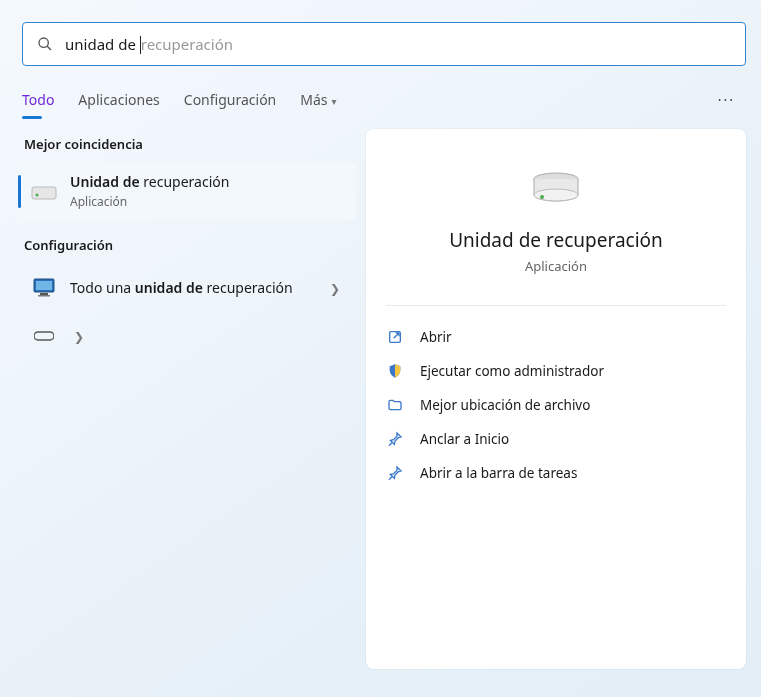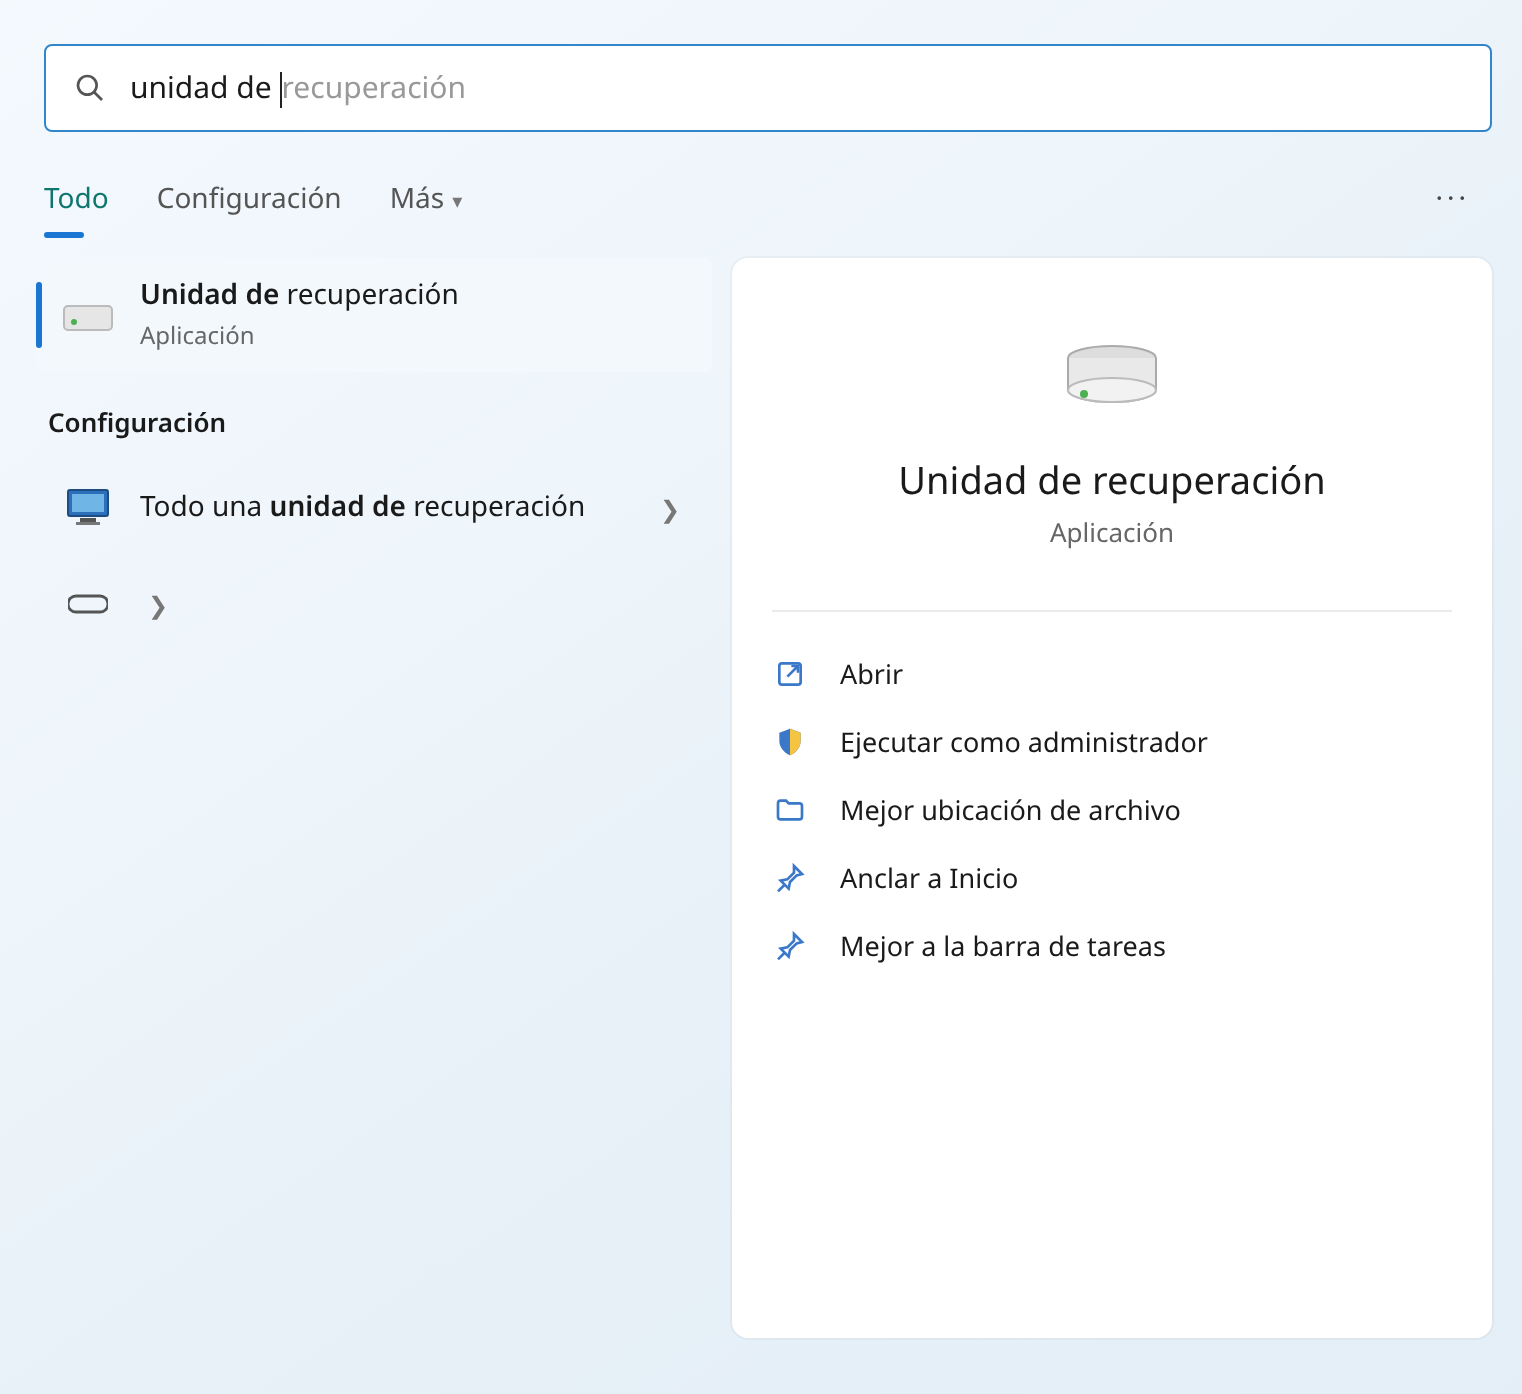--- a/index.html
+++ b/index.html
@@ -31,21 +31,21 @@
     padding: 18px 22px 0 22px;
   }
   .tab {
     padding: 6px 0;
     margin-right: 24px;
     font-size: 14px;
     color: #555;
     cursor: pointer;
     position: relative;
   }
-  .tab.active { color: #0f766e; font-weight: 400; }
+  .tab.active { color: #6d28d9; font-weight: 400; }
   .tab.active::after {
     content: "";
     position: absolute;
     bottom: -4px;
     left: 0;
     width: 20px;
     height: 3px;
     background: #1976d2;
     border-radius: 2px;
   }
@@ -145,29 +145,31 @@
         <line x1="21" y1="21" x2="15" y2="15"></line>
     </svg>
   </span>
   <span class="search-text">
     <span>unidad de </span><span class="cursor"></span><span class="search-completion">recuperación</span>
   </span>
 </div>
 
 <div class="tabs-row">
   <div class="tab active">Todo</div>
+  <div class="tab">Aplicaciones</div>
   <div class="tab">Configuración</div>
   <div class="tab">
     <span>Más</span><span class="chev">▾</span>
   </div>
   <div class="more-dots">···</div>
 </div>
 
 <div class="columns">
   <div class="left-col">
+    <div class="section-header">Mejor coincidencia</div>
 
     <div class="result-item selected">
       <span class="result-icon">
         <svg width="28" height="20" viewBox="0 0 28 20">
           <rect x="2" y="5" width="24" height="12" rx="2" fill="#e6e6e6" stroke="#bbb"></rect>
           <circle cx="7" cy="13" r="1.5" fill="#4caf50"></circle>
         </svg>
       </span>
       <div class="result-text">
         <div class="result-title">
@@ -260,17 +262,17 @@
         </span>
         <span class="action-label">Anclar a Inicio</span>
       </div>
 
       <div class="action-item">
         <span class="action-icon">
           <svg width="16" height="16" viewBox="0 0 24 24" fill="none" stroke="currentColor" stroke-width="2">
             <path d="M15 3l6 6-4 1-5 5-1 5-3-3-5 5 5-5-3-3 5-1 5-5z"></path>
           </svg>
         </span>
-        <span class="action-label">Mejor a la barra de tareas</span>
+        <span class="action-label">Abrir a la barra de tareas</span>
       </div>
     </div>
   </div>
 </div>
 
 </body></html>

